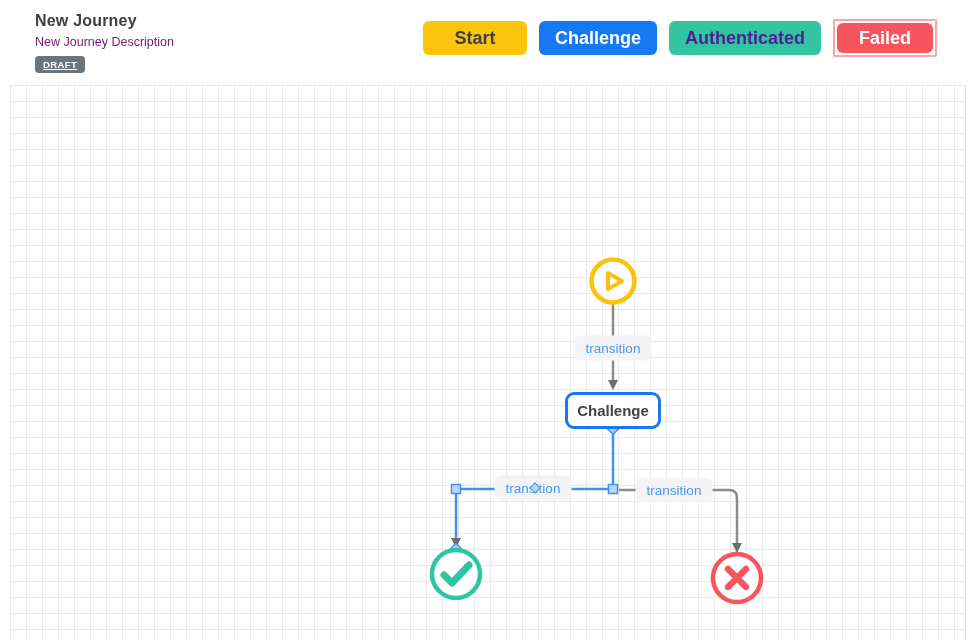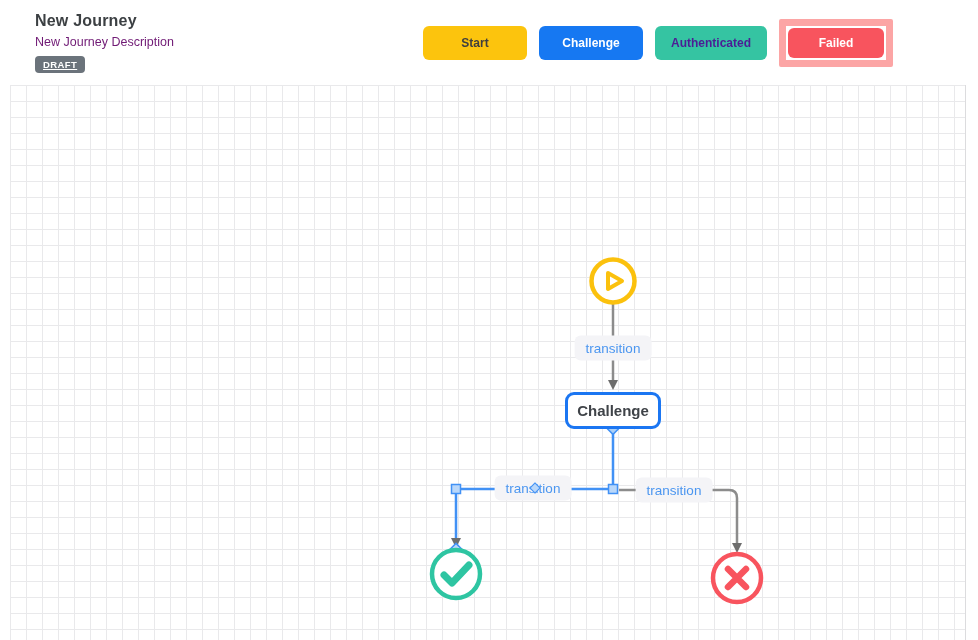--- a/index.html
+++ b/index.html
@@ -17,29 +17,29 @@
   .journey-desc { font-size: 12.5px; color: #701a75; margin-top: 5px; }
   .draft-badge {
     display: inline-block; margin-top: 7px;
     background: #6b737b; color: #fff;
     font-size: 9.5px; font-weight: bold; letter-spacing: 0.4px;
     padding: 3px 8px; border-radius: 4px; text-decoration: underline;
   }
   .legend { position: absolute; left: 423px; top: 19px; display: flex; align-items: center; gap: 12px; }
   .legend-btn {
     min-width: 104px; height: 34px; border: none; border-radius: 6px;
-    font-family: inherit; font-size: 12px; font-weight: bold; cursor: pointer;
+    font-family: inherit; font-size: 18px; font-weight: bold; cursor: pointer;
     padding: 0 16px;
   }
   .btn-start { background: #fcc40d; color: #3f3f3f; }
   .btn-challenge { background: #1678f2; color: #fff; }
   .btn-authenticated { background: #35c4a2; color: #4c1d95; }
   .btn-failed { background: #f8545e; color: #fff; min-width: 96px; height: 30px; }
   .selection-box {
-    border: 7px solid #fca5a5; padding: 2px; background: #fff; border-radius: 2px;
+    border: 2px solid #fca5a5; padding: 2px; background: #fff; border-radius: 2px;
     display: flex; align-items: center; justify-content: center;
   }
 
   
   .canvas { position: absolute; top: 85px; left: 0; width: 978px; height: 503px; background: #fff; }
   .grid {
     position: absolute; top: 0; left: 10px; width: 956px; height: 555px;
     background-color: #ffffff;
     background-image:
       linear-gradient(to right, #e9e9eb 1px, transparent 1px),

